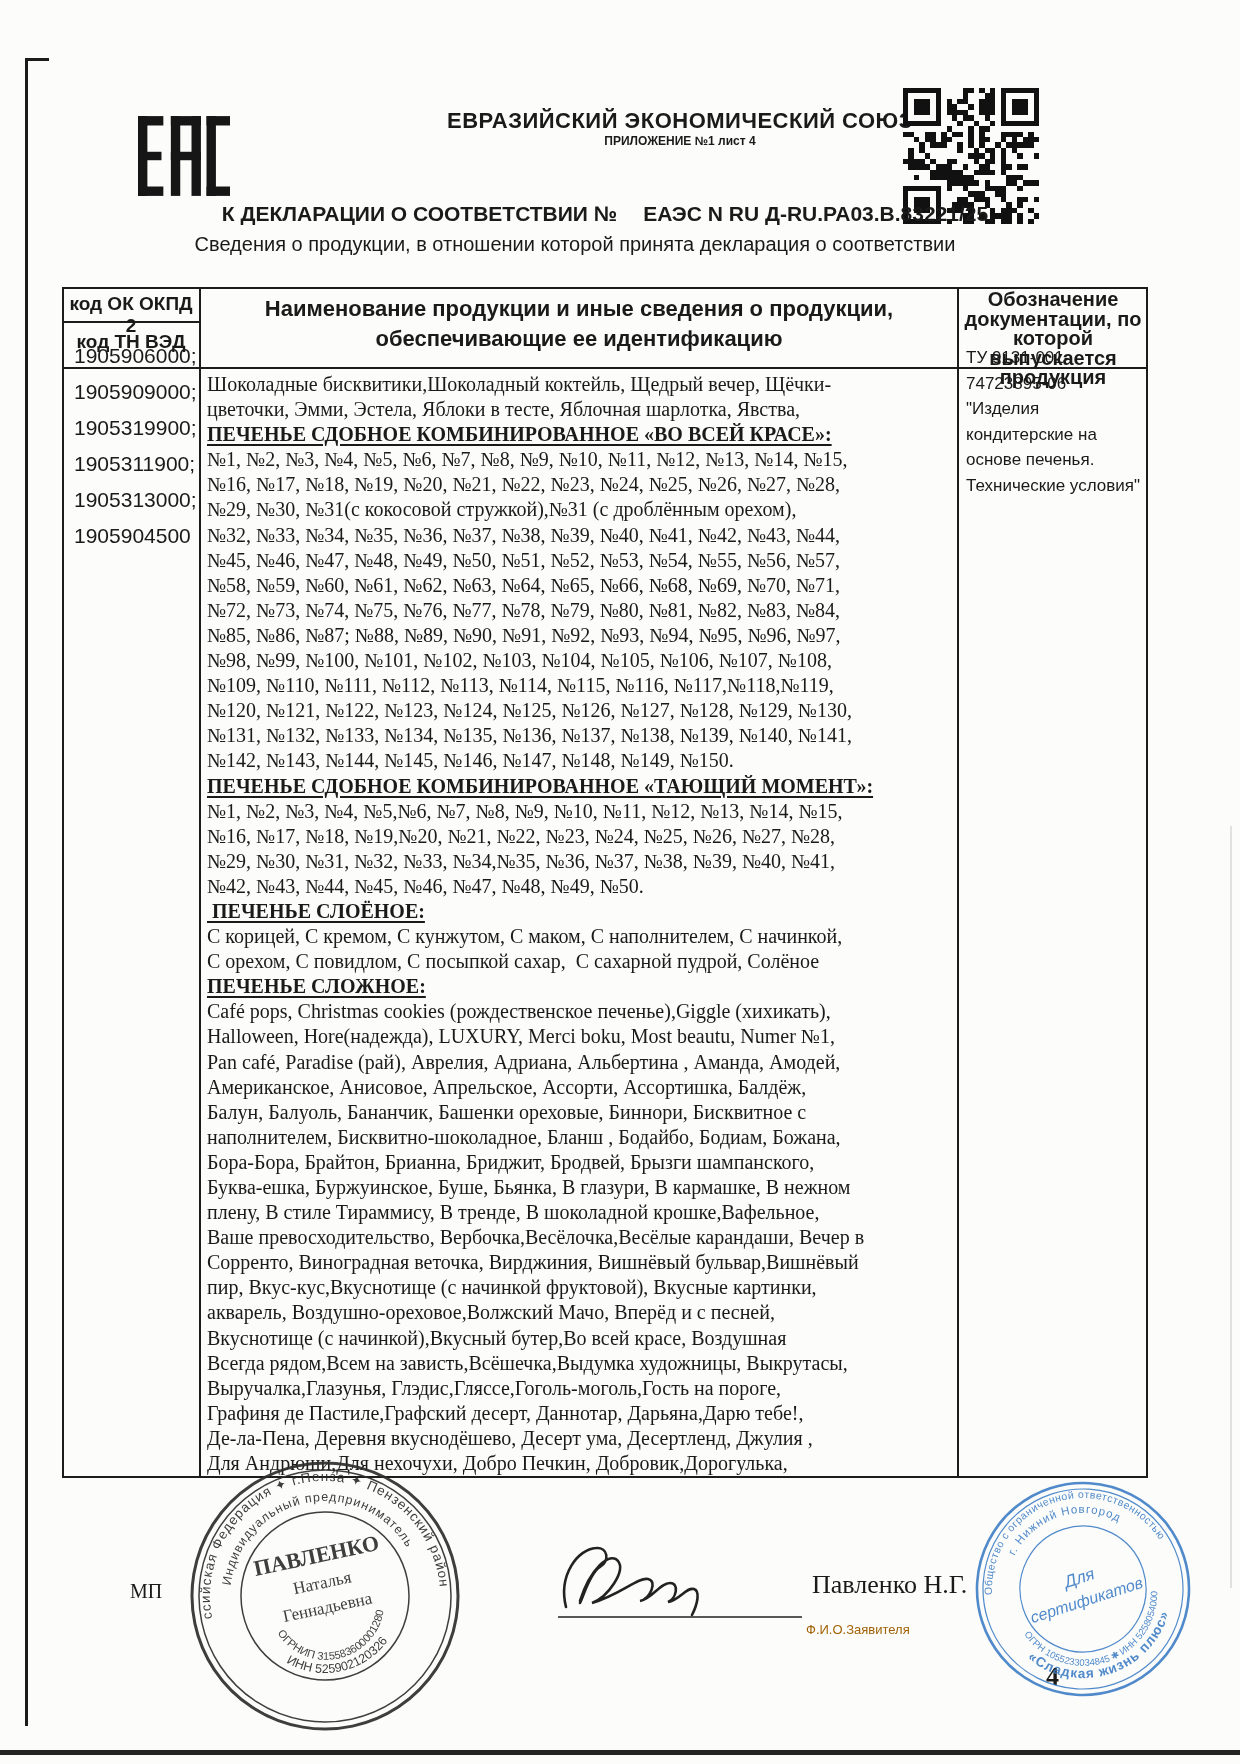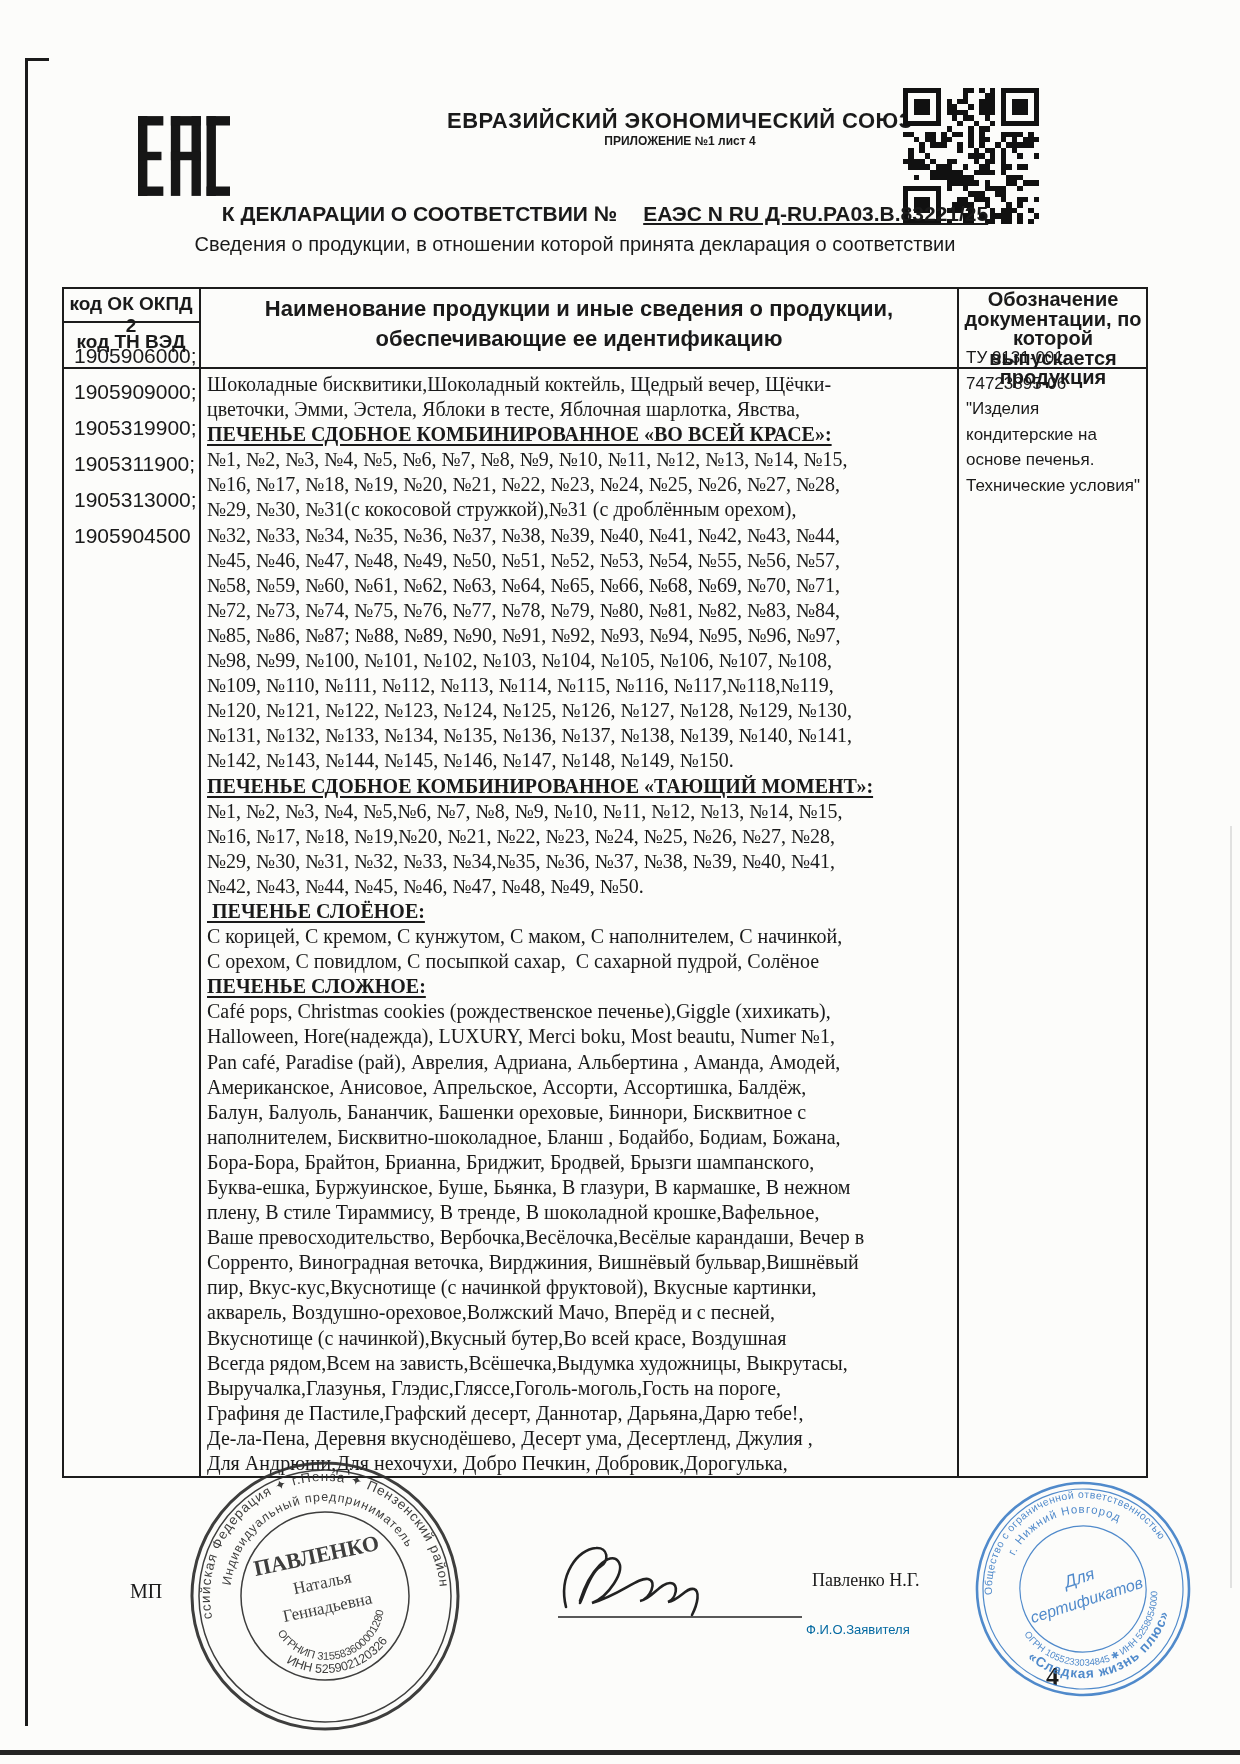--- a/index.html
+++ b/index.html
@@ -11,21 +11,21 @@
   .h-stub-top{left:25px;top:58px;width:24px;height:3px;background:#1b1b1b;}
   .h-border-bottom{left:0;top:1750px;width:1240px;height:5px;background:#242424;}
   .v-faint-right{left:1230px;top:826px;width:2px;height:762px;background:#cfcfcf;opacity:.6;}
   
   .eac{left:138px;top:112px;}
   .title-wrap{left:120px;top:108px;width:1120px;text-align:center;}
   .title1{font-size:22px;font-weight:bold;letter-spacing:.5px;}
   .title2{font-size:12px;font-weight:bold;}
   .qr{left:903px;top:88px;width:136px;height:136px;}
   .decl{left:60px;top:202px;width:1090px;text-align:center;font-size:21px;font-weight:bold;}
-  .decl .num{margin-left:26px;text-decoration:underline;}
+  .decl .num{margin-left:26px;}
   .subtitle{left:60px;top:233px;width:1030px;text-align:center;font-size:20px;}
   
   .tbl-outer{left:62px;top:287px;width:1082px;height:1187px;border:2px solid #1c1c1c;}
   .tbl-v1{left:199px;top:287px;width:2px;height:1191px;background:#1c1c1c;}
   .tbl-v2{left:957px;top:287px;width:2px;height:1191px;background:#1c1c1c;}
   .tbl-h1{left:62px;top:367px;width:1086px;height:2px;background:#1c1c1c;}
   .tbl-h1a{left:62px;top:321px;width:139px;height:2px;background:#1c1c1c;}
   .th1a{left:64px;top:293px;width:134px;text-align:center;font-size:19px;font-weight:bold;}
   .th1b{left:64px;top:331px;width:134px;text-align:center;font-size:19px;font-weight:bold;}
   .th2{left:203px;top:294px;width:752px;text-align:center;font-size:22px;font-weight:bold;line-height:30px;}
@@ -34,22 +34,22 @@
   .codes{left:74px;top:338px;width:124px;}
   .code-line{font-size:21px;line-height:36px;}
   .body-lines{left:207px;top:372px;width:748px;}
   .bodyline{font-family:"Liberation Serif",serif;font-size:20px;line-height:25.1px;white-space:pre-wrap;}
   .h-line{font-weight:bold;text-decoration:underline;text-decoration-thickness:2px;text-underline-offset:3px;}
   .doc-lines{left:966px;top:345px;width:178px;}
   .doc-line{font-size:17px;line-height:25.5px;}
   
   .mp{left:130px;top:1580px;font-family:"Liberation Serif",serif;font-size:20px;}
   .sig-wrap{left:540px;top:1535px;}
-  .sig-name{left:812px;top:1570px;font-family:"Liberation Serif",serif;font-size:18px;}
-  .sig-caption{left:806px;top:1622px;font-size:13px;color:#0369a1;}
+  .sig-name{left:812px;top:1570px;font-family:"Liberation Serif",serif;font-size:26px;}
+  .sig-caption{left:806px;top:1622px;font-size:13px;color:#a16207;}
   .pagenum{left:1046px;top:1662px;font-family:"Liberation Serif",serif;font-size:26px;font-weight:bold;}
   .stamp-black{left:185px;top:1456px;width:280px;height:280px;opacity:.92;}
   .stamp-blue{left:972px;top:1478px;width:222px;height:222px;opacity:.9;}
 </style>
 </head>
 <body>
 
 <div class="page">
 
   <div class="abs v-border-left"></div>

